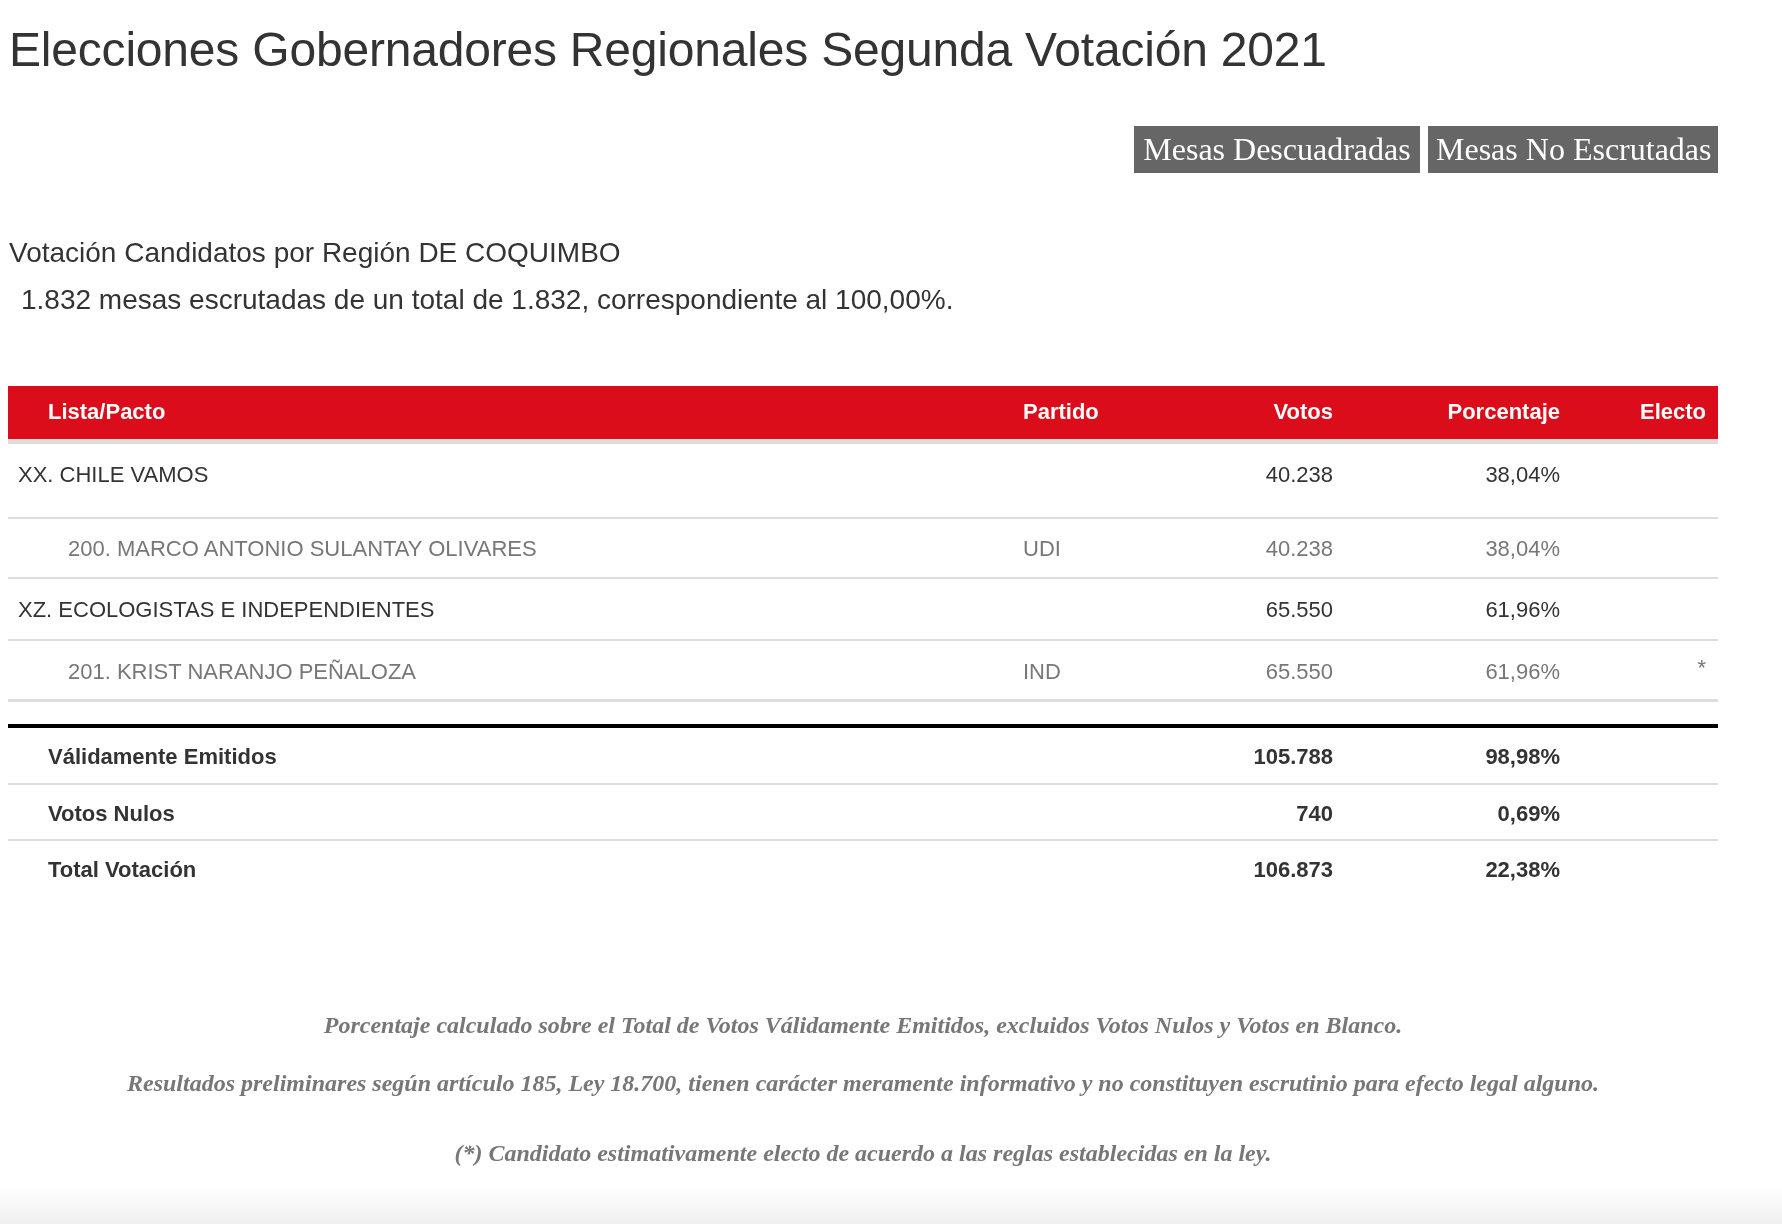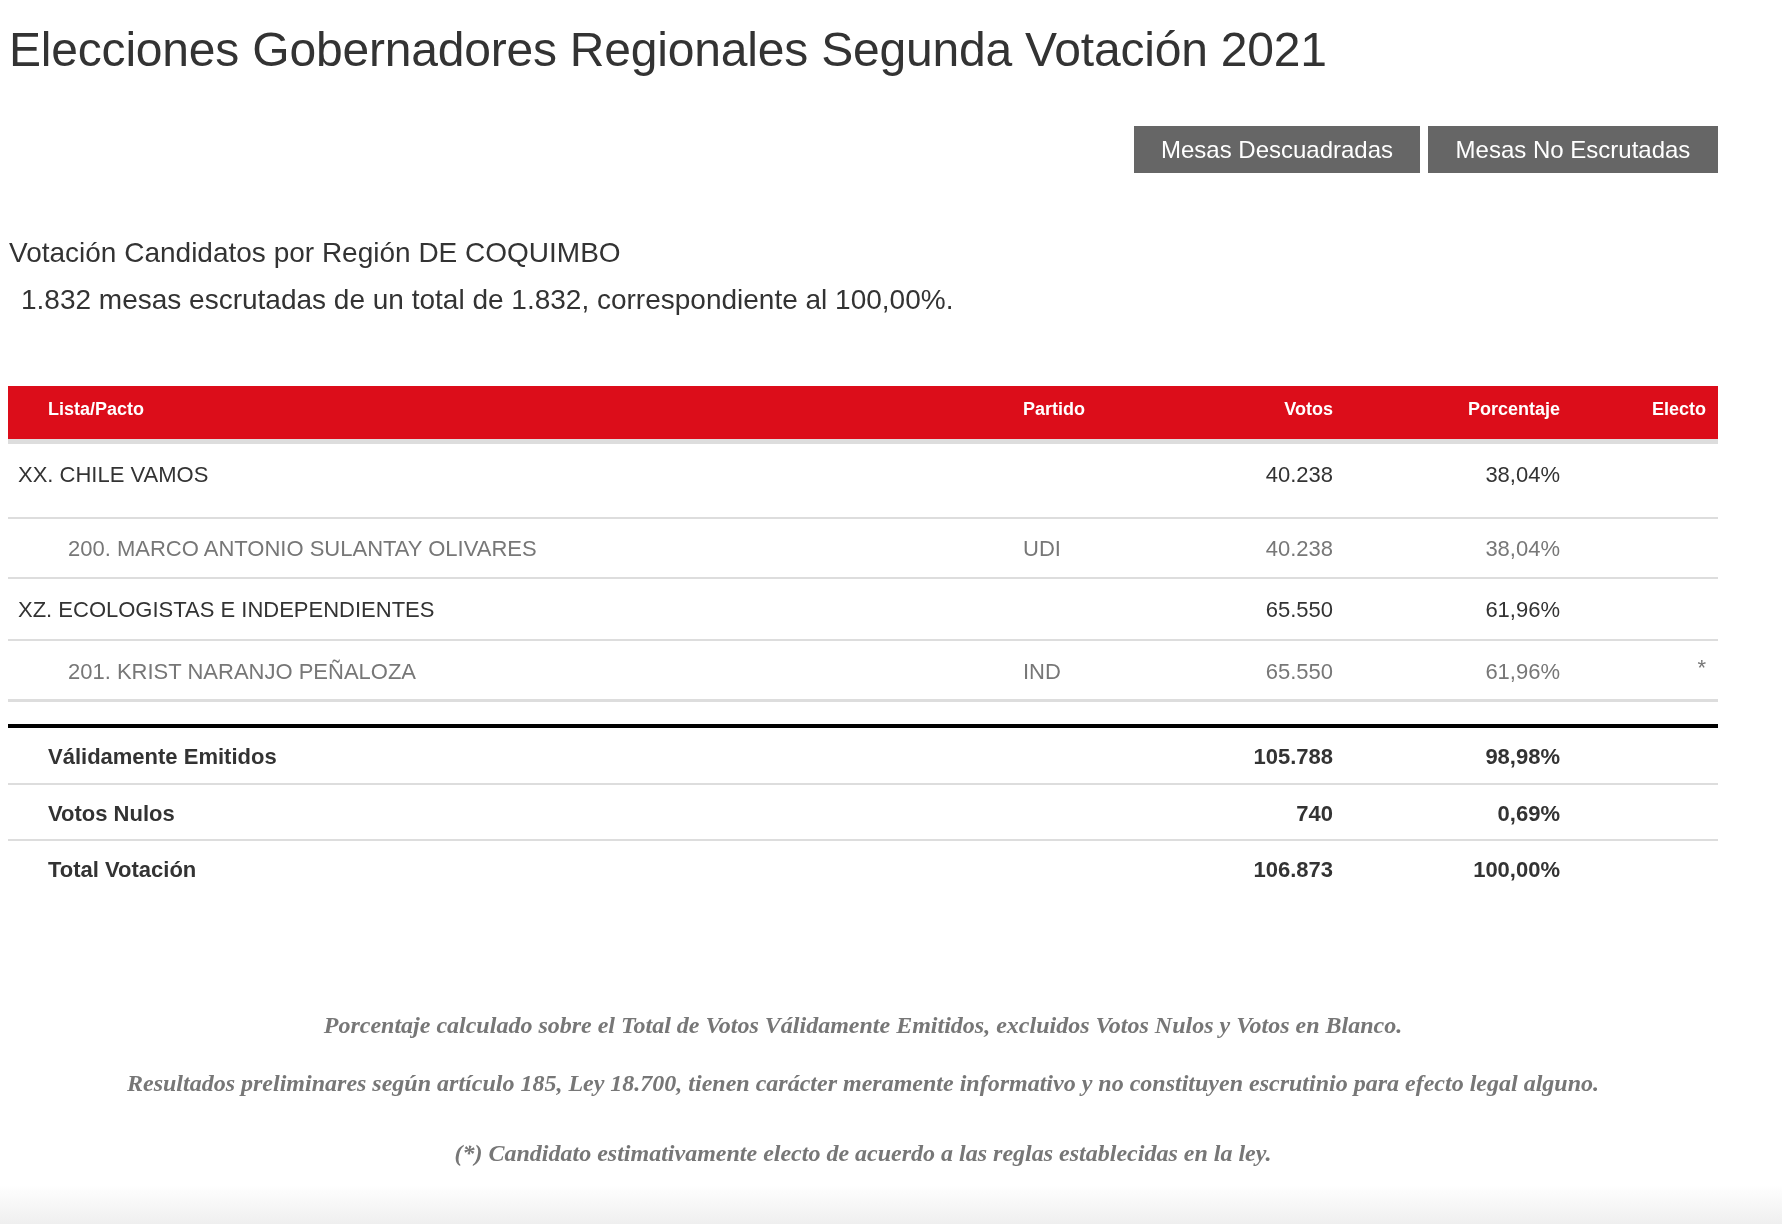--- a/index.html
+++ b/index.html
@@ -10,33 +10,33 @@
     color: #333;
     position: relative;
   }
   .page-title {
     position: absolute; left: 9px; top: 22px;
     font-size: 48px; font-weight: normal; color: #333; letter-spacing: -0.2px;
     white-space: nowrap;
   }
   .btn-row { position: absolute; top: 126px; left: 1134px; display: flex; gap: 8px; }
   .btn {
-    background: #666; color: #fff; font-size: 24px; height: 47px; line-height: 47px;
-    padding: 0 8px; border: none; font-family: Liberation Sans, sans-serif; cursor: pointer;
+    background: #666; color: #fff; font-size: 32px; height: 47px; line-height: 47px;
+    padding: 0 8px; border: none; font-family: Liberation Serif, serif; cursor: pointer;
     white-space: nowrap;
   }
   .btn.b1 { width: 286px; }
   .btn.b2 { width: 290px; }
   .subtitle { position: absolute; left: 9px; font-size: 28px; color: #333; white-space: nowrap; }
   .sub1 { top: 237px; }
   .sub2 { top: 284px; margin-left: 12px; }
 
   .table { position: absolute; left: 8px; width: 1710px; top: 386px; }
   .thead {
-    height: 53px; background: #dc0d1a; color: #fff; font-weight: bold; font-size: 18px;
+    height: 53px; background: #dc0d1a; color: #fff; font-weight: bold; font-size: 22px;
     border-bottom: 5px solid #ddd; position: relative; height: 58px;
   }
   .thead span { position: absolute; top: 13px; white-space: nowrap; }
   .row { position: relative; border-bottom: 2px solid #ddd; font-size: 22px; white-space: nowrap; }
   .row span { position: absolute; }
   .pact { color: #333; }
   .cand { color: #777; }
   .c-name-p { left: 10px; }
   .c-name-c { left: 60px; }
   .c-party { left: 1015px; }
@@ -116,21 +116,21 @@
     <span style="right:158px">98,98%</span>
   </div>
   <div class="trow">
     <span class="t-label">Votos Nulos</span>
     <span style="right:385px">740</span>
     <span style="right:158px">0,69%</span>
   </div>
   <div class="trow">
     <span class="t-label">Total Votación</span>
     <span style="right:385px">106.873</span>
-    <span style="right:158px">100,00%</span>
+    <span style="right:158px">22,38%</span>
   </div>
 </div>
 
 <div class="notes">
   <p class="n1">Porcentaje calculado sobre el Total de Votos Válidamente Emitidos, excluidos Votos Nulos y Votos en Blanco.</p>
   <p class="n2">Resultados preliminares según artículo 185, Ley 18.700, tienen carácter meramente informativo y no constituyen escrutinio para efecto legal alguno.</p>
   <p class="n3">(*) Candidato estimativamente electo de acuerdo a las reglas establecidas en la ley.</p>
 </div>
 
 </body></html>

